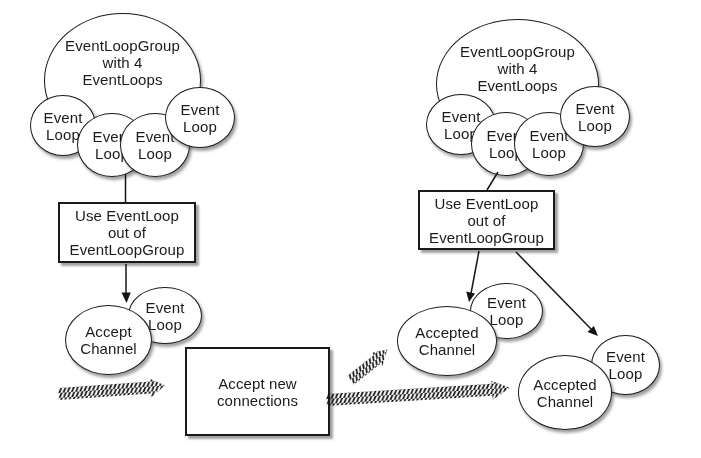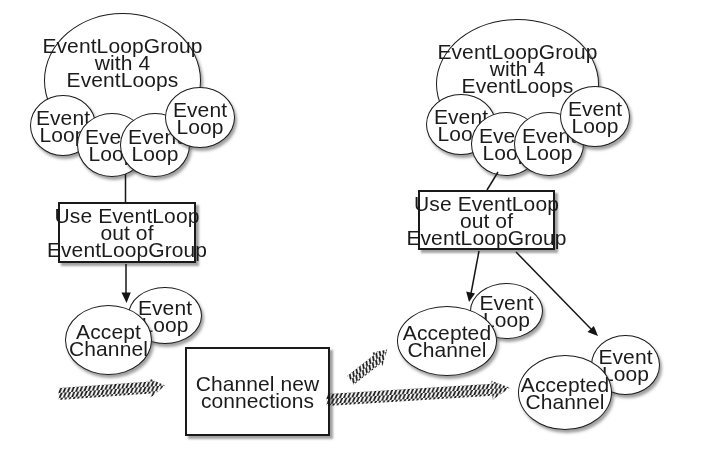--- a/index.html
+++ b/index.html
@@ -10,21 +10,21 @@
   .shape{position:absolute;box-sizing:border-box;background:#ffffff;
     display:flex;align-items:center;justify-content:center;}
   .ellipse{border:1.7px solid #1a1a1a;border-radius:50%;
     box-shadow:2px 3px 3px rgba(80,80,80,0.55);}
   .rect{border:2px solid #1a1a1a;
     box-shadow:3px 3px 2px rgba(100,100,100,0.6);}
   .big{align-items:flex-start;}
   .big .lbl{padding-top:23px;}
   .lbl{
     white-space:pre-line;text-align:center;color:#1b1b1b;
-    font-size:21px;line-height:17px;letter-spacing:0.1px;
+    font-size:15px;line-height:17px;letter-spacing:0.1px;
   }
   svg.overlay{position:absolute;left:0;top:0;z-index:40;pointer-events:none;}
   .shape{z-index:auto;}
 </style>
 </head>
 <body>
 
 <div class="canvas">
 
   <div class="shape ellipse big" style="left:44px;top:13px;width:157px;height:135px">
@@ -58,21 +58,21 @@
   <div class="shape ellipse" style="left:128px;top:287px;width:74px;height:57px">
     <span class="lbl">Event
 Loop</span>
   </div>
   <div class="shape ellipse" style="left:65px;top:305px;width:87px;height:70px">
     <span class="lbl">Accept
 Channel</span>
   </div>
 
   <div class="shape rect" style="left:185px;top:347px;width:145px;height:89px">
-    <span class="lbl">Channel new
+    <span class="lbl">Accept new
 connections</span>
   </div>
 
   <div class="shape ellipse big" style="left:436px;top:19px;width:163px;height:130px">
     <span class="lbl">EventLoopGroup
 with 4
 EventLoops</span>
   </div>
   <div class="shape ellipse" style="left:426px;top:94px;width:70px;height:61px">
     <span class="lbl">Event

